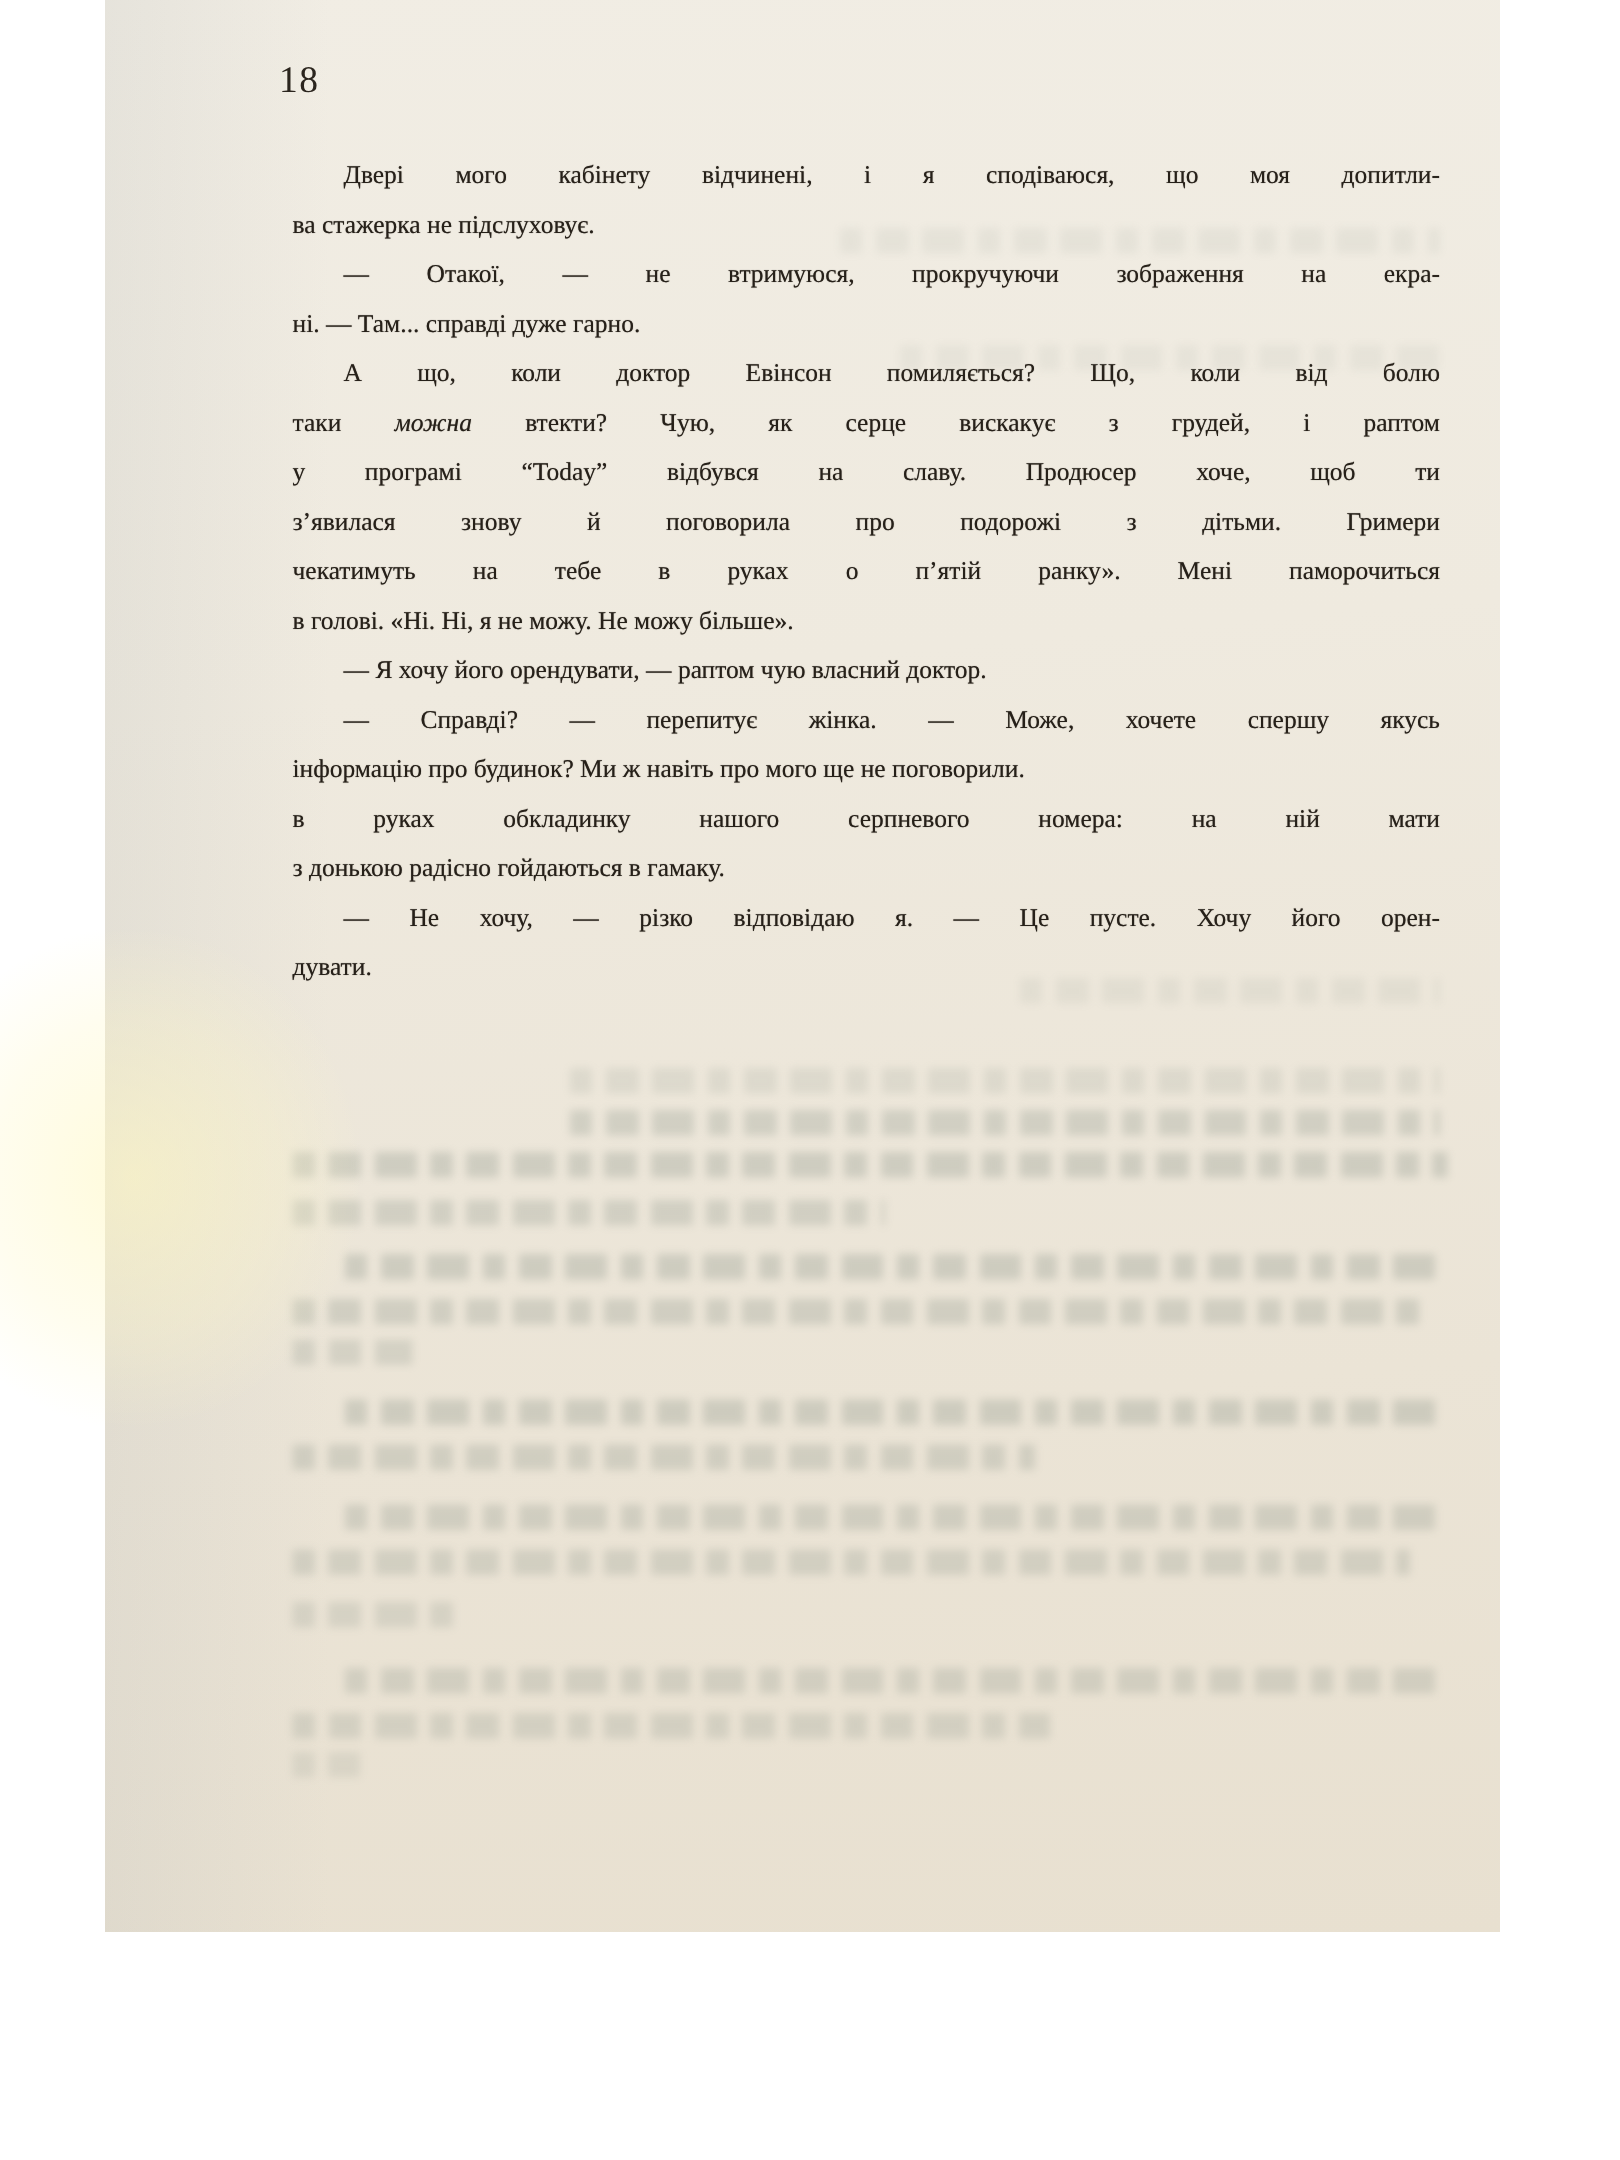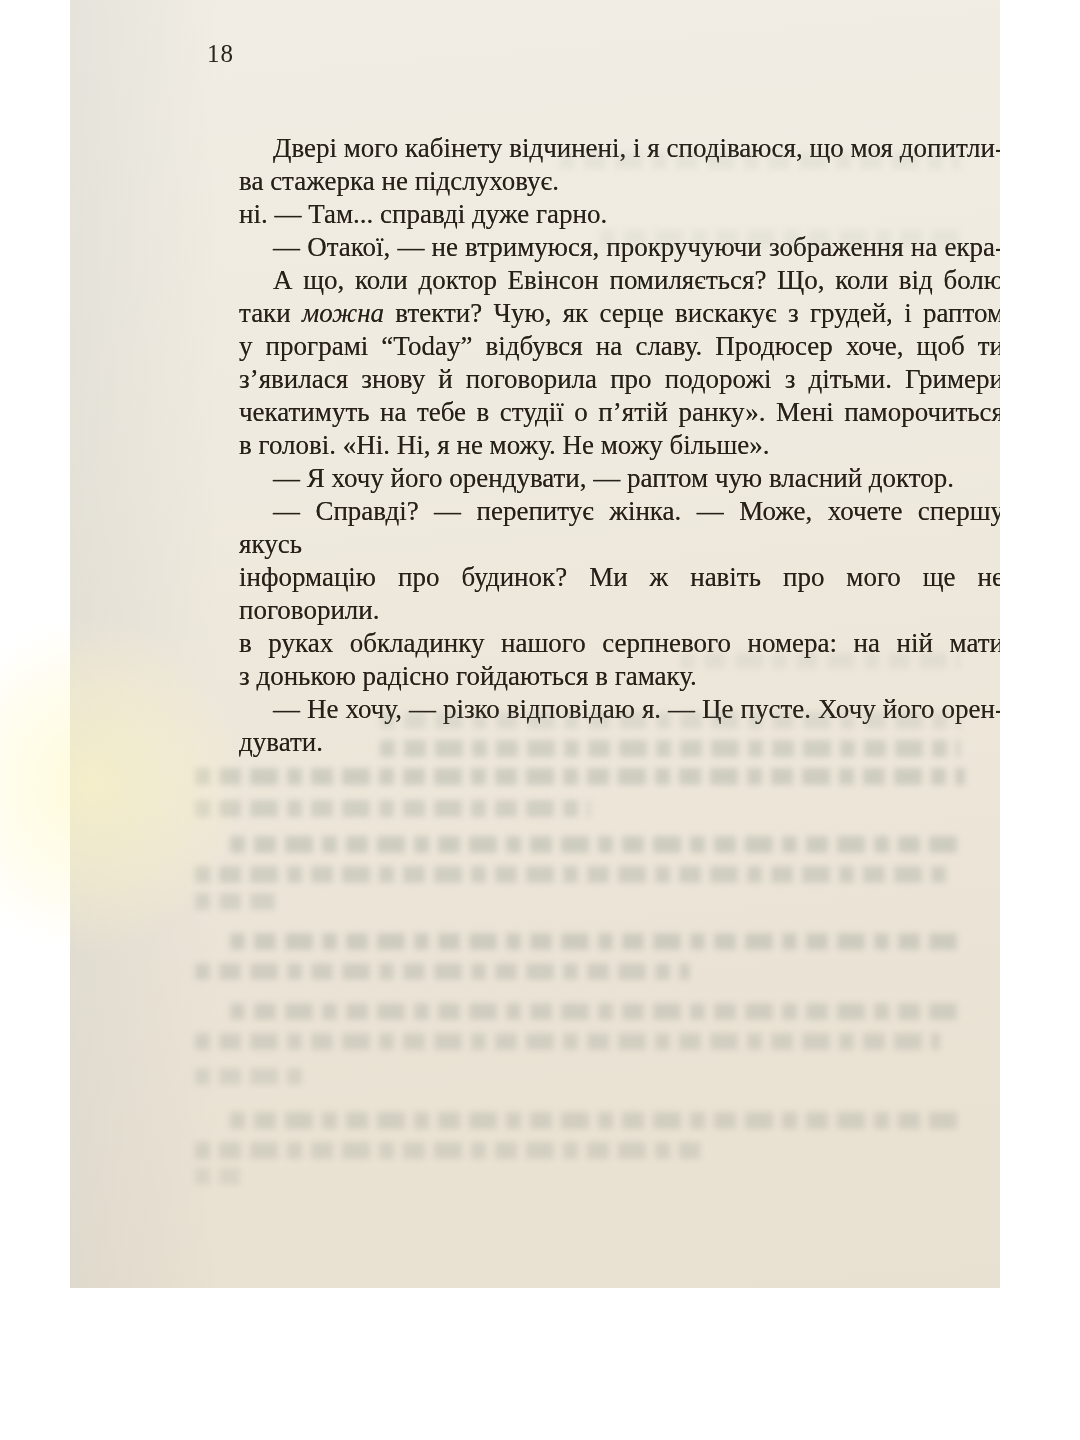--- a/index.html
+++ b/index.html
@@ -22,31 +22,30 @@
     overflow: hidden;
   }
   
   .page::before {
     content: "";
     position: absolute; left: 0; top: 0; bottom: 0; width: 150px;
     background: linear-gradient(90deg, rgba(185,188,185,0.20), rgba(185,188,185,0.0));
     pointer-events: none;
   }
   .page-number {
-    position: absolute; left: 137px; top: 40px;
+    position: absolute; left: 116px; top: 40px;
     font-size: 25px; color: #2b251e;
     letter-spacing: 1px;
   }
   .text-block {
-    position: absolute; left: 125px; top: 132px;
+    position: absolute; left: 125px; top: 100px;
     width: 765px;
-    font-size: 27px; line-height: 33px;
+    font-size: 17px; line-height: 33px;
     color: #262019;
     text-shadow: 0 0 0.6px rgba(45,38,30,0.65);
-    margin-left: 44px;
   }
   .line {
     text-align: justify;
     text-align-last: justify;
     white-space: normal;
   }
   .line.para-end { text-align-last: left; }
   .line.para-start { text-indent: 34px; }
   .line i { font-style: italic; }
   .ghost-line {
@@ -72,27 +71,27 @@
 </style>
 </head>
 <body>
 
 <div class="photo">
   <div class="page">
     <div class="page-number">18</div>
     <div class="text-block" id="text-block">
         <div class="line para-start">Двері мого кабінету відчинені, і я сподіваюся, що моя допитли-</div>
         <div class="line para-end">ва стажерка не підслуховує.</div>
+        <div class="line para-start">— Отакої, — не втримуюся, прокручуючи зображення на екра-</div>
         <div class="line para-end">ні. — Там... справді дуже гарно.</div>
-        <div class="line para-start">— Отакої, — не втримуюся, прокручуючи зображення на екра-</div>
         <div class="line para-start">А що, коли доктор Евінсон помиляється? Що, коли від болю</div>
         <div class="line">таки <i>можна</i> втекти? Чую, як серце вискакує з грудей, і раптом</div>
         <div class="line">у програмі “Today” відбувся на славу. Продюсер хоче, щоб ти</div>
         <div class="line">з’явилася знову й поговорила про подорожі з дітьми. Гримери</div>
-        <div class="line">чекатимуть на тебе в студії о п’ятій ранку». Мені паморочиться</div>
+        <div class="line">чекатимуть на тебе в руках о п’ятій ранку». Мені паморочиться</div>
         <div class="line para-end">в голові. «Ні. Ні, я не можу. Не можу більше».</div>
         <div class="line para-start para-end">— Я хочу його орендувати, — раптом чую власний доктор.</div>
         <div class="line para-start">— Справді? — перепитує жінка. — Може, хочете спершу якусь</div>
         <div class="line para-end">інформацію про будинок? Ми ж навіть про мого ще не поговорили.</div>
         <div class="line">в руках обкладинку нашого серпневого номера: на ній мати</div>
         <div class="line para-end">з донькою радісно гойдаються в гамаку.</div>
         <div class="line para-start">— Не хочу, — різко відповідаю я. — Це пусте. Хочу його орен-</div>
         <div class="line para-end">дувати.</div>
       </div>
   </div>

